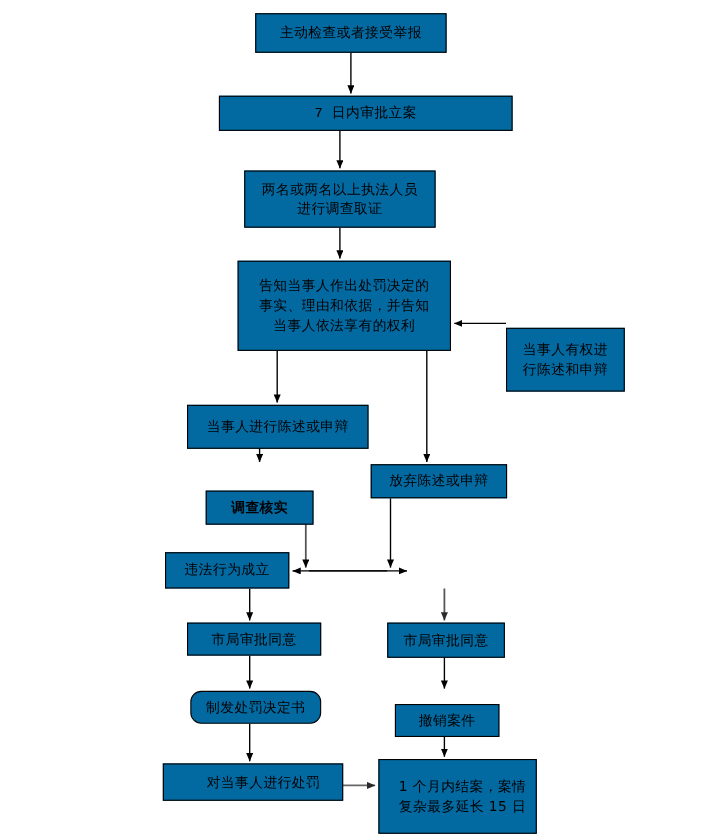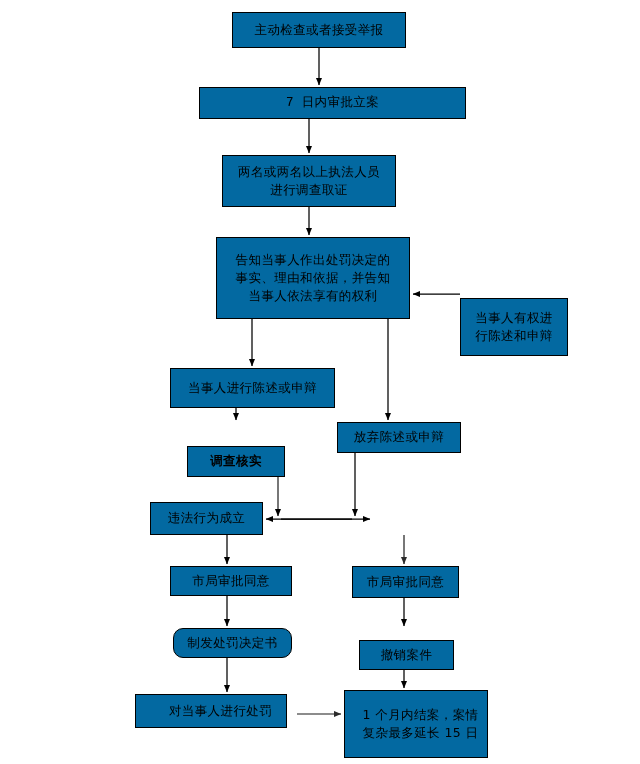--- a/index.html
+++ b/index.html
@@ -167,21 +167,21 @@
   </div>
 
   <div class="node-box" style="left:173px;top:628px;width:119px;height:30px;border-radius:10px;">
     <span class="node-label">制发处罚决定书</span>
   </div>
 
   <div class="node-box" style="left:359px;top:628px;width:95px;height:30px;margin-top:12px;">
     <span class="node-label">撤销案件</span>
   </div>
 
-  <div class="node-box" style="left:135px;top:694px;width:152px;height:34px;padding-left:22px;">
+  <div class="node-box" style="left:148px;top:694px;width:164px;height:34px;padding-left:22px;">
     <span class="node-label">对当事人进行处罚</span>
   </div>
 
   <div class="node-box" style="left:344px;top:690px;width:144px;height:68px;padding-left:12px;">
     <span class="node-label">1 个月内结案，案情
 复杂最多延长 15 日</span>
   </div>
 
 </div>
 

